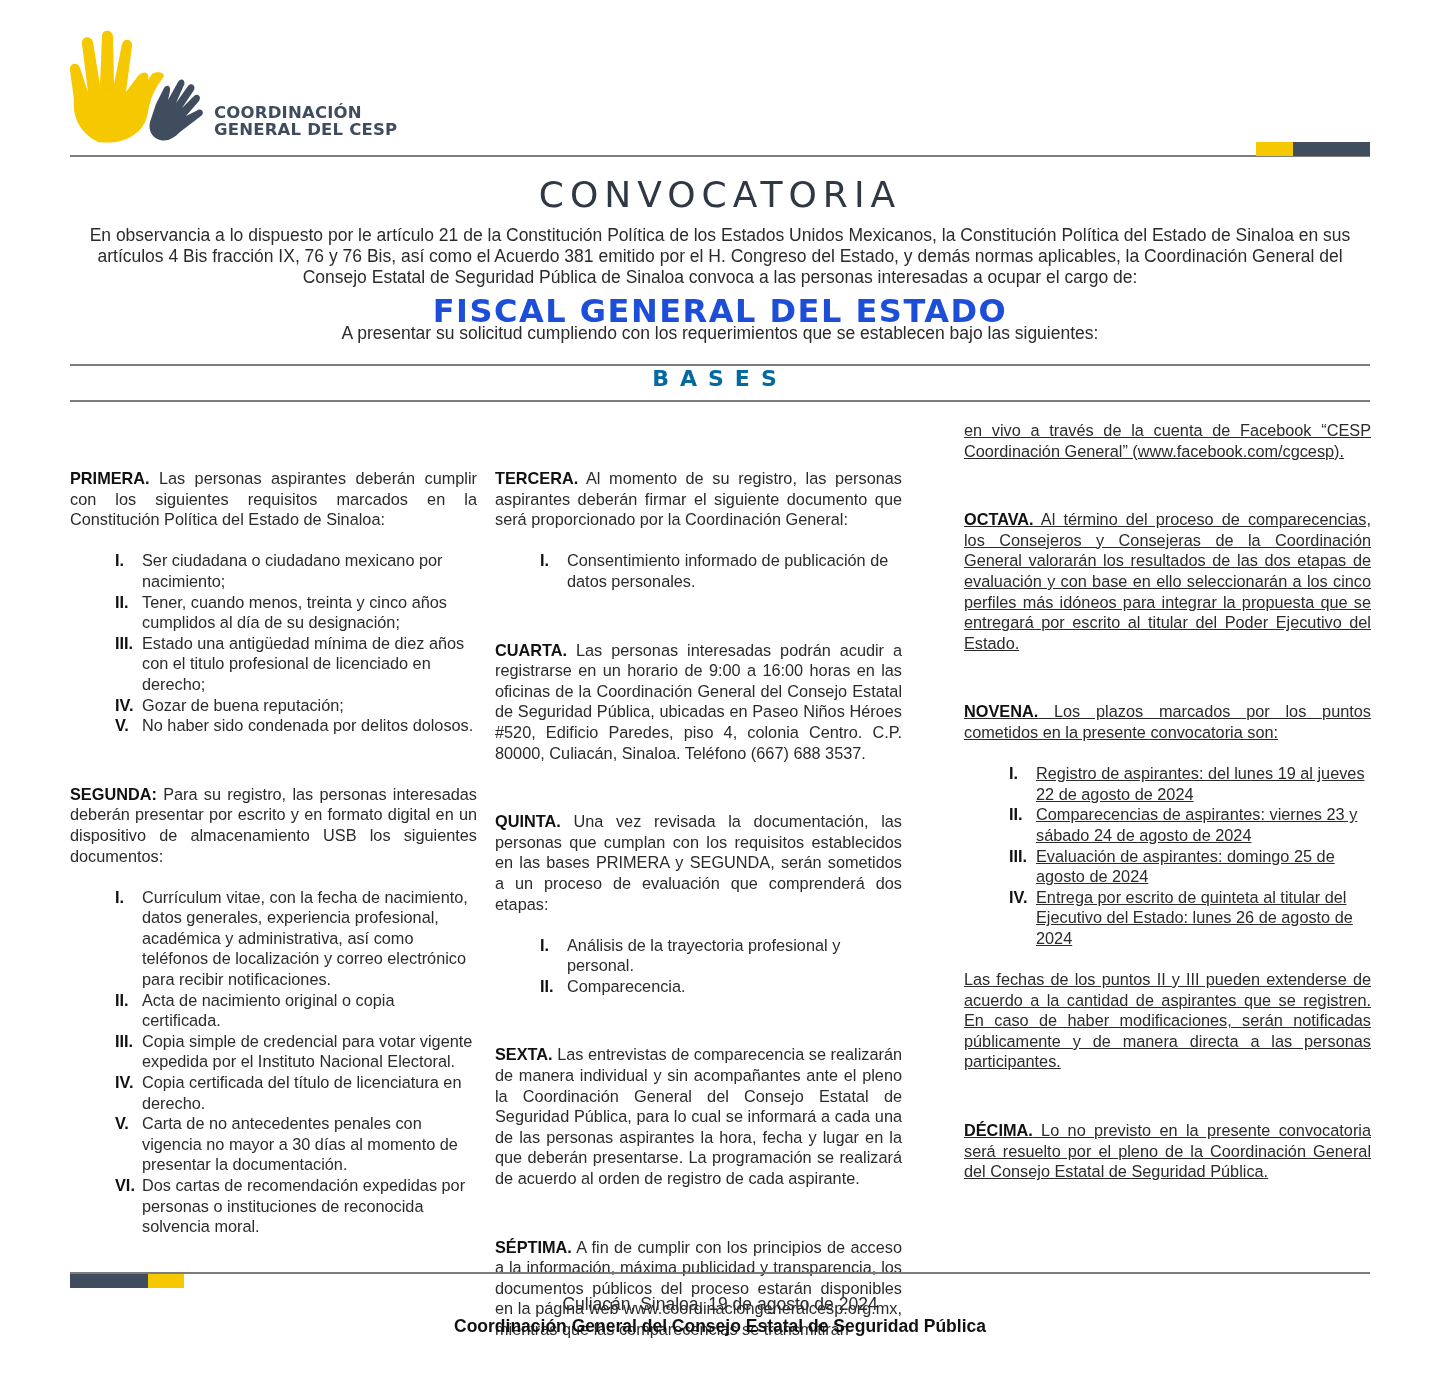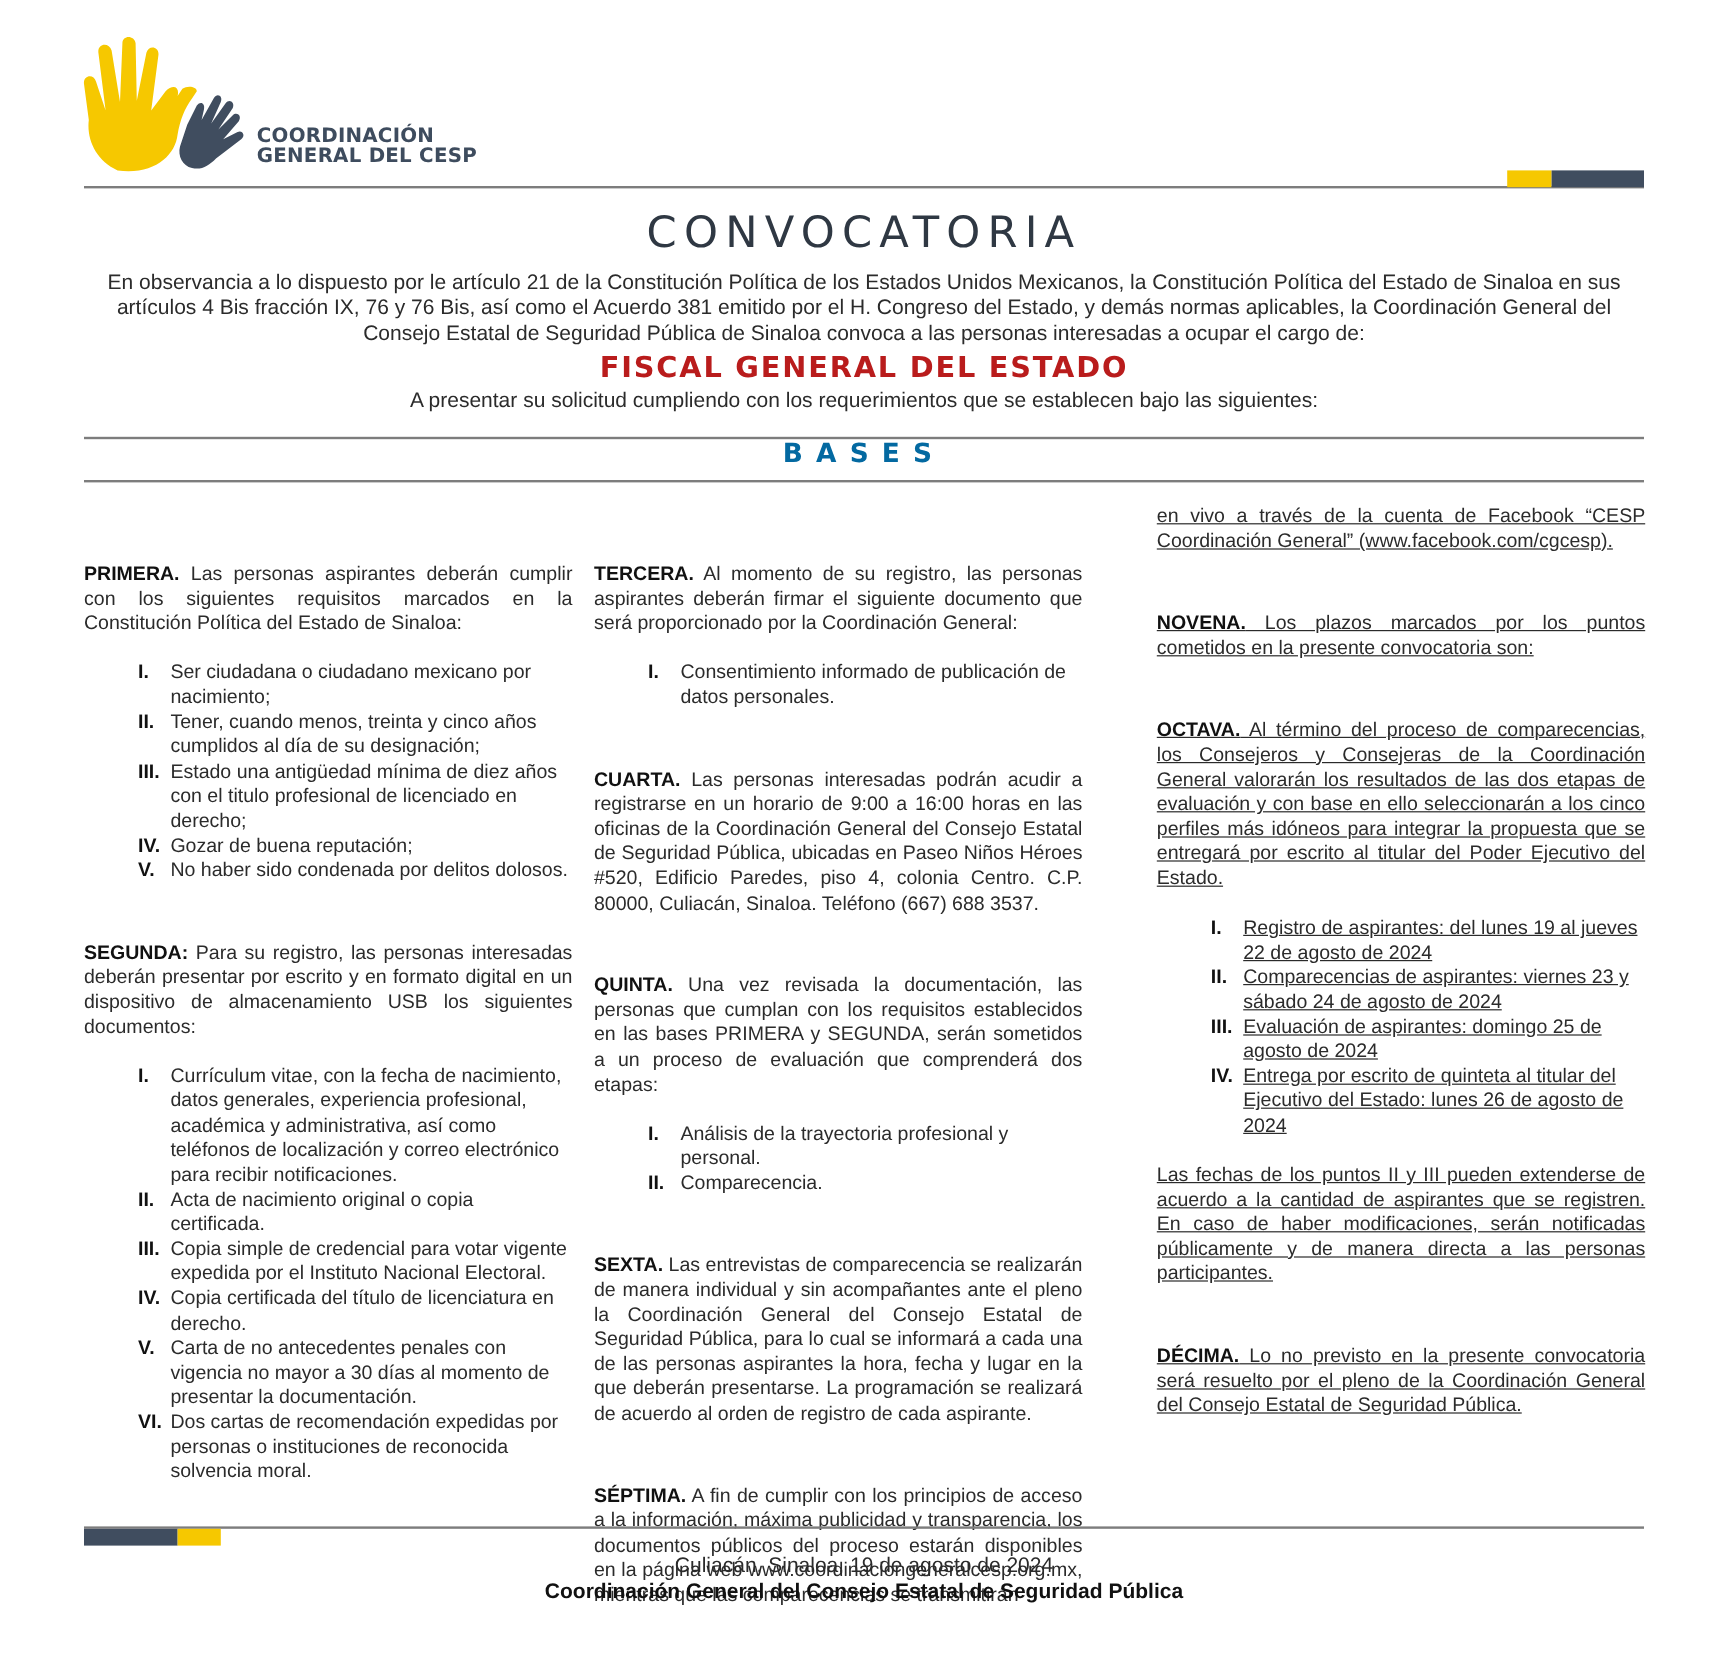--- a/index.html
+++ b/index.html
@@ -11,21 +11,21 @@
   .logo-text { position: absolute; left: 146px; top: 74px; font-family: "DejaVu Sans", sans-serif; font-weight: bold; color: #3e4c5e; font-size: 16.5px; line-height: 17px; letter-spacing: 0.2px; }
 
   .hr { position: absolute; left: 70px; width: 1300px; height: 2px; background: #7d7d7d; }
   .bar-top-y { position: absolute; top: 142px; left: 1256px; width: 37px; height: 14px; background: #f6c800; }
   .bar-top-d { position: absolute; top: 142px; left: 1293px; width: 77px; height: 14px; background: #404d5f; }
   .bar-bot-d { position: absolute; top: 1274px; left: 70px; width: 78px; height: 14px; background: #404d5f; }
   .bar-bot-y { position: absolute; top: 1274px; left: 148px; width: 36px; height: 14px; background: #f6c800; }
 
   .title { position: absolute; left: 0; width: 1440px; top: 174px; text-align: center; font-family: "DejaVu Sans", sans-serif; font-weight: normal; font-size: 36px; letter-spacing: 6px; color: #2f3843; }
   .intro { position: absolute; left: 80px; width: 1280px; top: 225px; text-align: center; font-size: 17.5px; line-height: 21px; color: #2b2b2b; }
-  .subtitle { position: absolute; left: 0; width: 1440px; top: 292px; text-align: center; font-family: "DejaVu Sans", sans-serif; font-weight: bold; font-size: 24px; letter-spacing: 1.5px; color: #b91c1c; }
+  .subtitle { position: absolute; left: 0; width: 1440px; top: 292px; text-align: center; font-family: "DejaVu Sans", sans-serif; font-weight: bold; font-size: 32px; letter-spacing: 1.5px; color: #1d4ed8; }
   .request { position: absolute; left: 0; width: 1440px; top: 323px; text-align: center; font-size: 17.5px; color: #2b2b2b; }
   .bases { position: absolute; left: 0; width: 1440px; top: 366px; text-align: center; font-family: "DejaVu Sans", sans-serif; font-weight: bold; font-size: 22px; letter-spacing: 11px; color: #0369a1; }
 
   .col { position: absolute; top: 420px; width: 407px; font-size: 16.3px; line-height: 20.6px; color: #2b2b2b; }
   .col1 { left: 70px; }
   .col2 { left: 495px; }
   .col3 { left: 964px; text-decoration: underline; }
   .para { text-align: justify; margin-bottom: 20.6px; margin-top: 48px; }
   .para b { font-weight: bold; color: #111; }
   .list { margin-left: 45px; margin-bottom: 20.6px; list-style: none; }
@@ -95,22 +95,22 @@
   <ul class="list">
     <li><span class="num">I.</span><span>Análisis de la trayectoria profesional y personal.</span></li>
     <li><span class="num">II.</span><span>Comparecencia.</span></li>
   </ul>
   <p class="para"><b>SEXTA.</b><span> Las entrevistas de comparecencia se realizarán de manera individual y sin acompañantes ante el pleno la Coordinación General del Consejo Estatal de Seguridad Pública, para lo cual se informará a cada una de las personas aspirantes la hora, fecha y lugar en la que deberán presentarse. La programación se realizará de acuerdo al orden de registro de cada aspirante.</span></p>
   <p class="para"><b>SÉPTIMA.</b><span> A fin de cumplir con los principios de acceso a la información, máxima publicidad y transparencia, los documentos públicos del proceso estarán disponibles en la página web www.coordinaciongeneralcesp.org.mx, mientras que las comparecencias se transmitirán</span></p>
 </div>
 
 <div class="col col3">
   <p class="plain">en vivo a través de la cuenta de Facebook “CESP Coordinación General” (www.facebook.com/cgcesp).</p>
+  <p class="para"><b>OCTAVA.</b><span> Al término del proceso de comparecencias, los Consejeros y Consejeras de la Coordinación General valorarán los resultados de las dos etapas de evaluación y con base en ello seleccionarán a los cinco perfiles más idóneos para integrar la propuesta que se entregará por escrito al titular del Poder Ejecutivo del Estado.</span></p>
   <p class="para"><b>NOVENA.</b><span> Los plazos marcados por los puntos cometidos en la presente convocatoria son:</span></p>
-  <p class="para"><b>OCTAVA.</b><span> Al término del proceso de comparecencias, los Consejeros y Consejeras de la Coordinación General valorarán los resultados de las dos etapas de evaluación y con base en ello seleccionarán a los cinco perfiles más idóneos para integrar la propuesta que se entregará por escrito al titular del Poder Ejecutivo del Estado.</span></p>
   <ul class="list">
     <li><span class="num">I.</span><span>Registro de aspirantes: del lunes 19 al jueves 22 de agosto de 2024</span></li>
     <li><span class="num">II.</span><span>Comparecencias de aspirantes: viernes 23 y sábado 24 de agosto de 2024</span></li>
     <li><span class="num">III.</span><span>Evaluación de aspirantes: domingo 25 de agosto de 2024</span></li>
     <li><span class="num">IV.</span><span>Entrega por escrito de quinteta al titular del Ejecutivo del Estado: lunes 26 de agosto de 2024</span></li>
   </ul>
   <p class="plain">Las fechas de los puntos II y III pueden extenderse de acuerdo a la cantidad de aspirantes que se registren. En caso de haber modificaciones, serán notificadas públicamente y de manera directa a las personas participantes.</p>
   <p class="para"><b>DÉCIMA.</b><span> Lo no previsto en la presente convocatoria será resuelto por el pleno de la Coordinación General del Consejo Estatal de Seguridad Pública.</span></p>
 </div>
 

